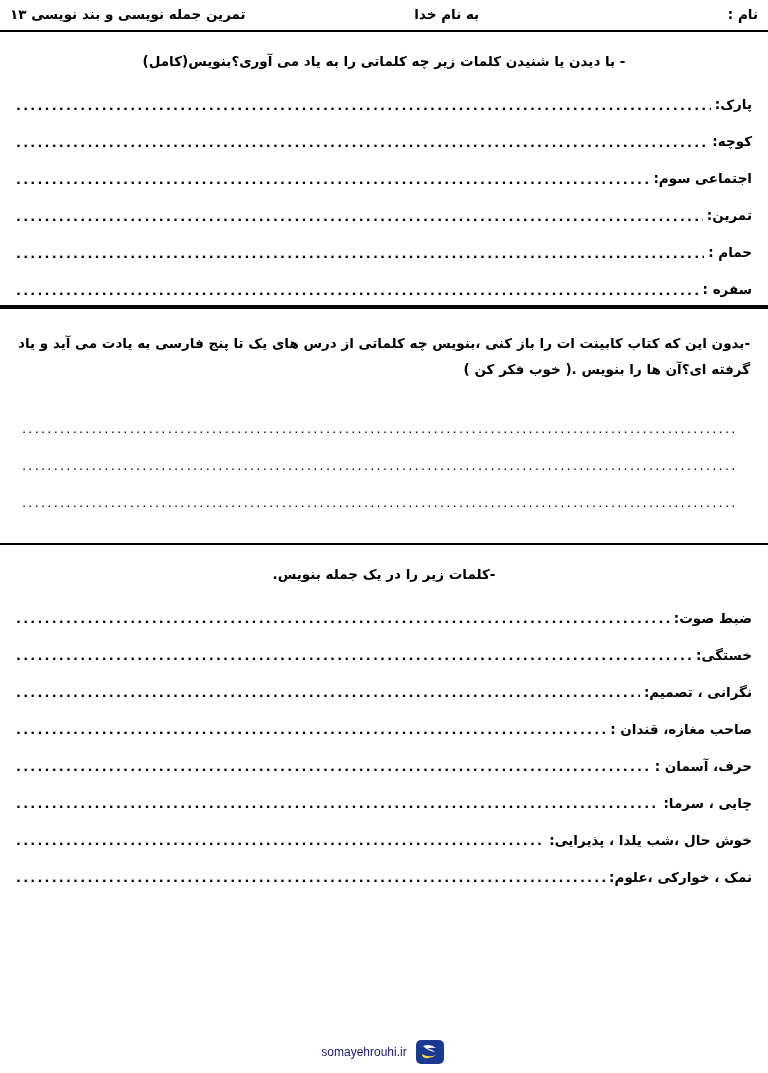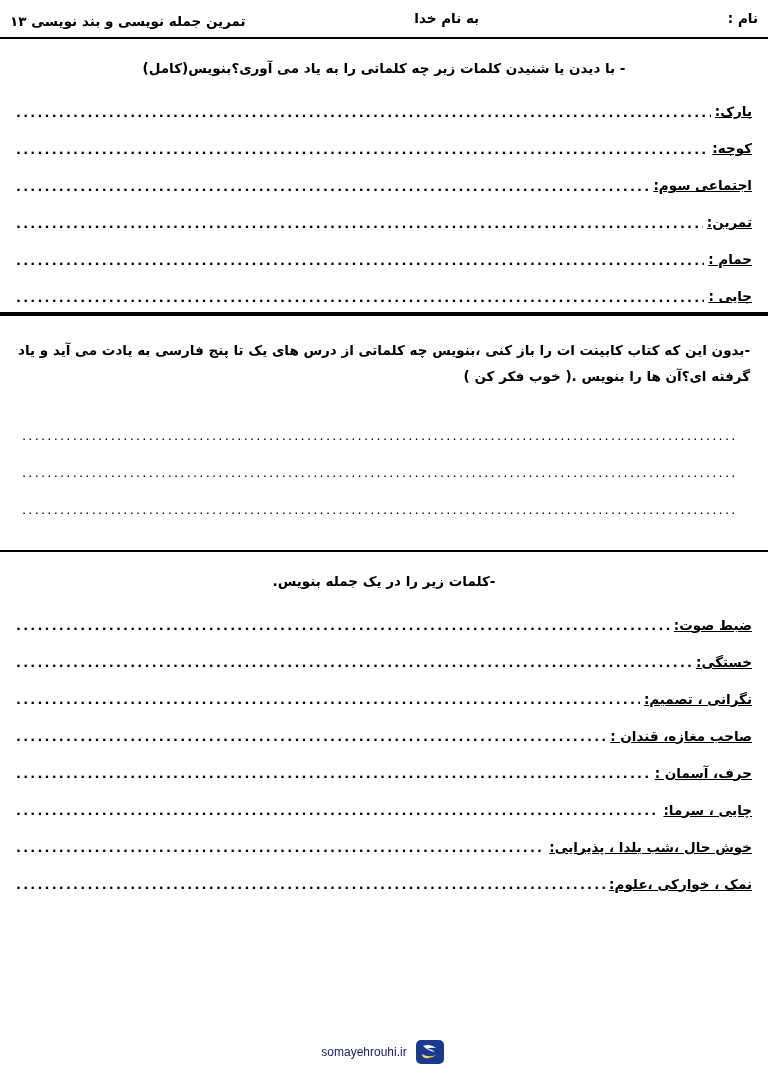--- a/index.html
+++ b/index.html
@@ -29,21 +29,21 @@
     flex-direction: row;
     align-items: center;
     justify-content: space-between;
     padding: 6px 10px 8px 10px;
     font-weight: bold;
     font-size: 13.5px;
   }
   .header .cell { white-space: nowrap; }
   .header .name-cell { text-align: right; margin-left: 40px; }
   .header .mid-cell { text-align: center; flex: 0 0 auto; margin-right: 40px;}
-  .header .title-cell { text-align: left; margin-top: 7px; }
+  .header .title-cell { text-align: left; }
 
   .rule {
     border: 0;
     border-top: 2px solid #000;
     margin: 0;
   }
 
   .section {
     padding: 12px 12px 6px 12px;
     border-radius: 11px;
@@ -73,21 +73,20 @@
     margin: 0;
     height: 37px;
     padding-left: 4px;
     padding-right: 4px;
   }
   .line-item .label {
     white-space: nowrap;
     padding-left: 4px;
     line-height: 1;
     padding-bottom: 2px;
-    text-decoration: underline;
   }
   .line-item .dots {
     flex: 1 1 auto;
     overflow: hidden;
     white-space: nowrap;
     letter-spacing: 2.2px;
     font-size: 13px;
     line-height: 1;
     padding-bottom: 2px;
     direction: ltr;
@@ -173,21 +172,21 @@
     </div>
     <div class="line-item">
       <span class="label">تمرین:</span>
       <span class="dots">........................................................................................................................................................................................</span>
     </div>
     <div class="line-item">
       <span class="label">حمام :</span>
       <span class="dots">........................................................................................................................................................................................</span>
     </div>
     <div class="line-item">
-      <span class="label">چایی :</span>
+      <span class="label">سفره :</span>
       <span class="dots">........................................................................................................................................................................................</span>
     </div>
   </div>
 
   <hr class="rule">
 
 
   <hr class="rule">
 
   <div class="section">

